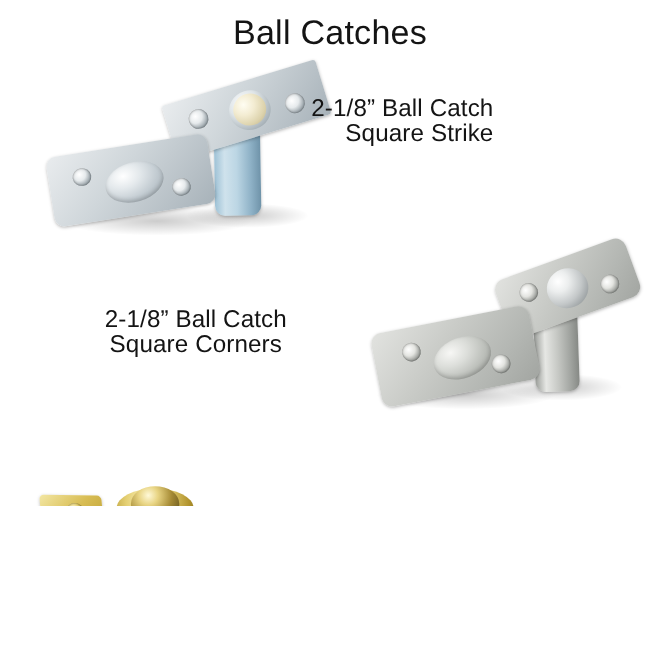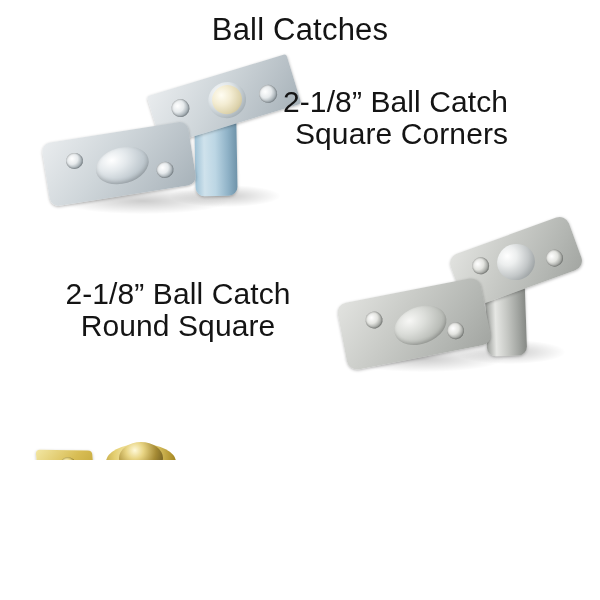--- a/index.html
+++ b/index.html
@@ -25,21 +25,21 @@
   }
   #title {
     left: 0;
     top: 14px;
     width: 600px;
     text-align: center;
     font-size: 31px;
     letter-spacing: 0.2px;
   }
   .caption {
-    font-size: 30px;
+    font-size: 22px;
     letter-spacing: 0.1px;
   }
   .caption .line { display: block; }
 
   
   #cap1 { left: 283px; top: 86px; text-align: left; }
   #cap1 .line2 { text-align: right; display: block; }
   #cap2 { left: 28px; top: 278px; text-align: center; width: 300px; }
   #cap3 { left: 196px; top: 449px; text-align: center; width: 340px; }
 
@@ -156,21 +156,21 @@
                 border-radius:9px; transform: rotate(-9deg);">
       <div class="screw" style="left:22px; top:14px; width:17px; height:16px;"></div>
       <div class="screw" style="left:110px; top:37px; width:17px; height:16px;"></div>
       <div class="bulge" style="left:50px; top:16px; width:54px; height:36px;
                   transform: rotate(-7deg);"></div>
     </div>
   </div>
 
   <div class="txt caption" id="cap1">
     <span class="line line1">2-1/8” Ball Catch</span>
-    <span class="line line2">Square Corners</span>
+    <span class="line line2">Square Strike</span>
   </div>
 
   <div class="art" style="left:335px; top:228px; width:250px; height:165px;">
 
     <div class="shadowcast" style="left:8px; top:118px; width:160px; height:26px;"></div>
     <div class="shadowcast" style="left:120px; top:112px; width:110px; height:24px;"></div>
 
     <div class="barrel nickel" style="left:151px; top:58px; width:40px; height:70px;
                 transform: rotate(-2deg);"></div>
 
@@ -185,21 +185,21 @@
                 transform: rotate(-11deg);">
       <div class="screw nickel" style="left:26px; top:14px; width:17px; height:17px;"></div>
       <div class="screw nickel" style="left:104px; top:40px; width:17px; height:17px;"></div>
       <div class="bulge nickel" style="left:52px; top:18px; width:54px; height:37px;
                   transform: rotate(-10deg);"></div>
     </div>
   </div>
 
   <div class="txt caption" id="cap2">
     <span class="line">2-1/8” Ball Catch</span>
-    <span class="line">Round Square</span>
+    <span class="line">Square Corners</span>
   </div>
 
   <div class="art" style="left:30px; top:430px; width:200px; height:120px;">
 
     <div class="shadowcast" style="left:8px; top:92px; width:90px; height:20px;"></div>
     <div class="shadowcast" style="left:78px; top:98px; width:100px; height:20px;"></div>
 
     <div class="plate brass" style="left:9px; top:20px; width:56px; height:74px;
                 border-radius:4px; transform: rotate(-5deg) skewY(6deg);">
       <div class="screw brass" style="left:24px; top:7px; width:15px; height:14px;"></div>

